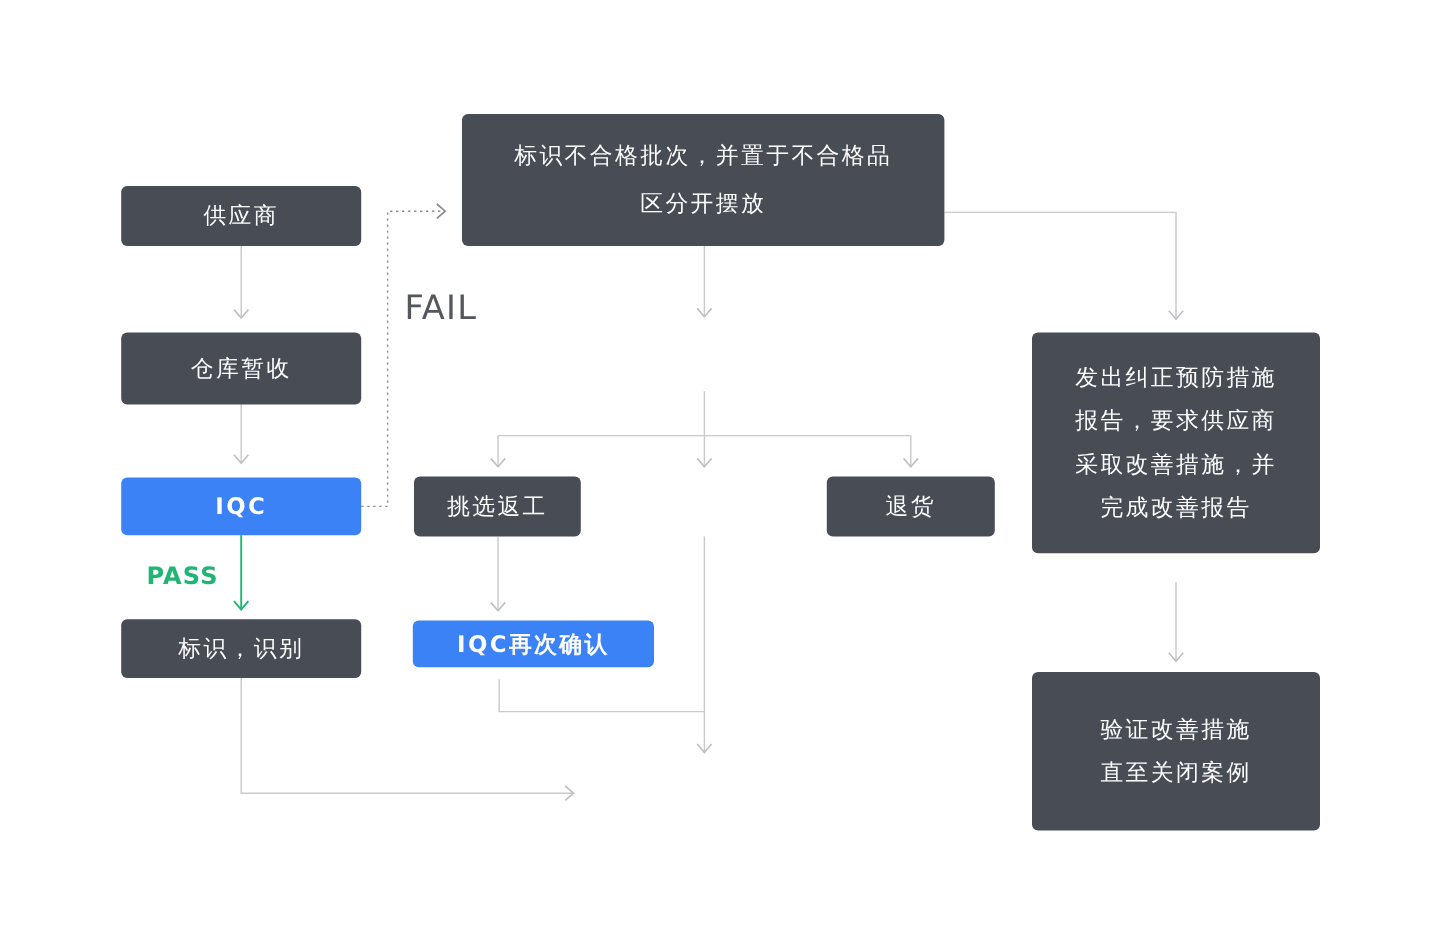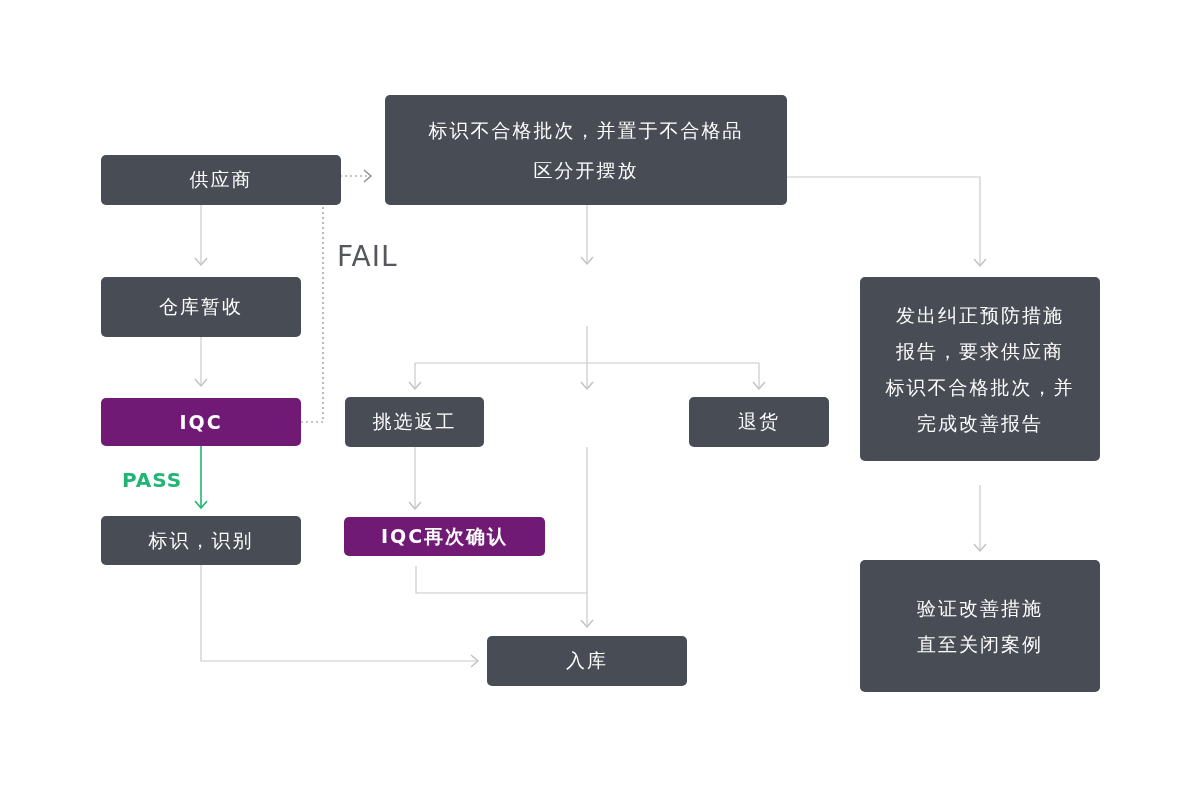--- a/index.html
+++ b/index.html
@@ -11,21 +11,21 @@
   .edge       { stroke:#c9cacc; stroke-width:1.2; fill:none; }
   .edge-head  { stroke:#c0c1c4; stroke-width:1.4; fill:none; }
   .edge-dashed{ stroke:#8a8c90; stroke-width:1.2; fill:none; stroke-dasharray:2,3; }
   .edge-dashed-head { stroke:#8a8c90; stroke-width:1.4; fill:none; }
   .edge-green { stroke:#21b573; stroke-width:1.6; fill:none; }
   .node {
     position:absolute; display:flex; align-items:center; justify-content:center;
     background:#474c55; color:#fdfdfd; border-radius:5px;
     font-size:19px; letter-spacing:2px; text-align:center;
   }
-  .node.green { background:#701a75; font-weight:bold; }
+  .node.green { background:#3b82f6; font-weight:bold; }
   .node.multi { flex-direction:column; }
   .lh40 .line { line-height:40px; }
   .lh36 .line { line-height:36px; }
   .edge-label { position:absolute; font-weight:400; }
   .edge-label.fail { left:337px; top:240px; font-size:28px; color:#54575c; letter-spacing:1px; }
   .edge-label.pass { left:122px; top:468px; font-size:20px; color:#21b573; letter-spacing:1px;font-weight:bold; }
 </style>
 </head>
 <body>
 
@@ -64,21 +64,21 @@
     <path class="edge" d="M587,447 L587,627"></path>
     <path class="edge-head" d="M581,620 L587,627 L593,620"></path>
 
     <path class="edge" d="M201,565 L201,661 L478,661"></path>
     <path class="edge-head" d="M471,655 L478,661 L471,667"></path>
 
     <path class="edge" d="M980,485 L980,551"></path>
     <path class="edge-head" d="M974,544 L980,551 L986,544"></path>
   </svg>
 
-  <div class="node" style="left:101px;top:155px;width:240px;height:50px">
+  <div class="node" style="left:101px;top:155px;width:200px;height:50px">
     <span class="line">供应商</span>
   </div>
 
   <div class="node" style="left:101px;top:277px;width:200px;height:60px">
     <span class="line">仓库暂收</span>
   </div>
 
   <div class="node green" style="left:101px;top:398px;width:200px;height:48px">
     <span class="line">IQC</span>
   </div>
@@ -99,28 +99,25 @@
 
 
   <div class="node" style="left:689px;top:397px;width:140px;height:50px">
     <span class="line">退货</span>
   </div>
 
   <div class="node green" style="left:344px;top:517px;width:201px;height:39px">
     <span class="line">IQC再次确认</span>
   </div>
 
-  <div class="node" style="left:487px;top:636px;width:200px;height:50px">
-    <span class="line">入库</span>
-  </div>
 
   <div class="node multi lh36" style="left:860px;top:277px;width:240px;height:184px">
     <div class="line">发出纠正预防措施</div>
     <div class="line">报告，要求供应商</div>
-    <div class="line">标识不合格批次，并</div>
+    <div class="line">采取改善措施，并</div>
     <div class="line">完成改善报告</div>
   </div>
 
   <div class="node multi lh36" style="left:860px;top:560px;width:240px;height:132px">
     <div class="line">验证改善措施</div>
     <div class="line">直至关闭案例</div>
   </div>
 
   <div class="edge-label fail">FAIL</div>
   <div class="edge-label pass">PASS</div>

